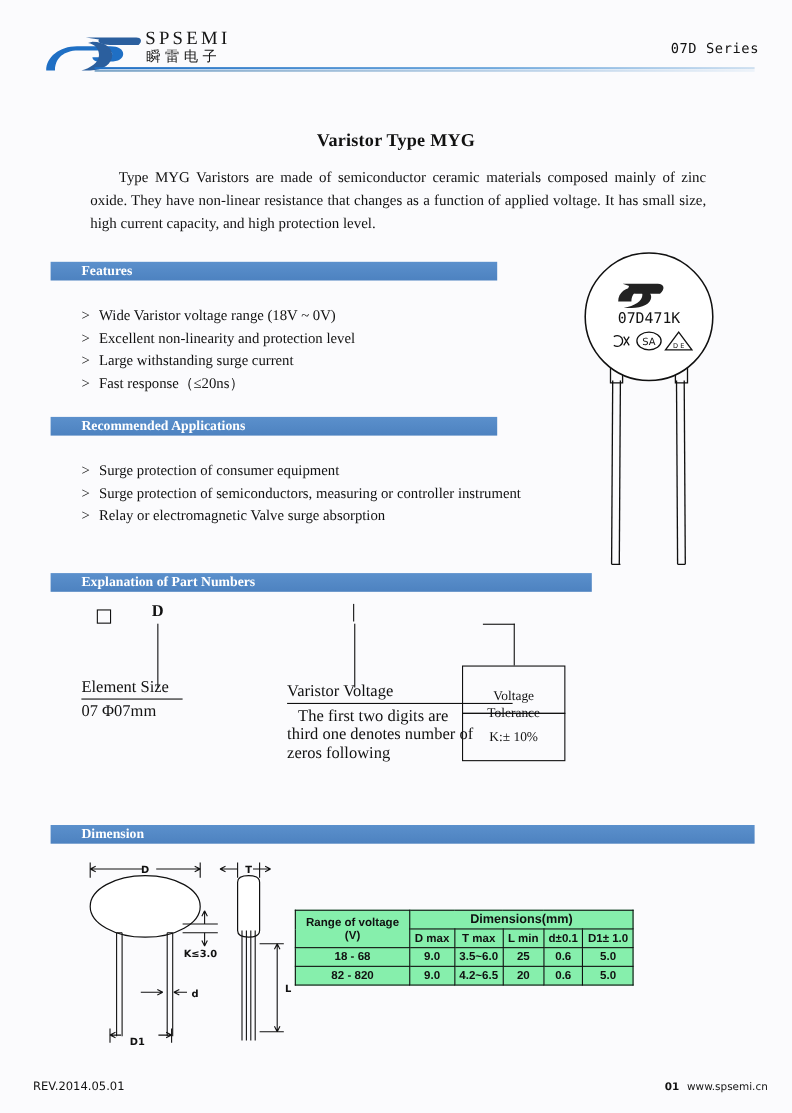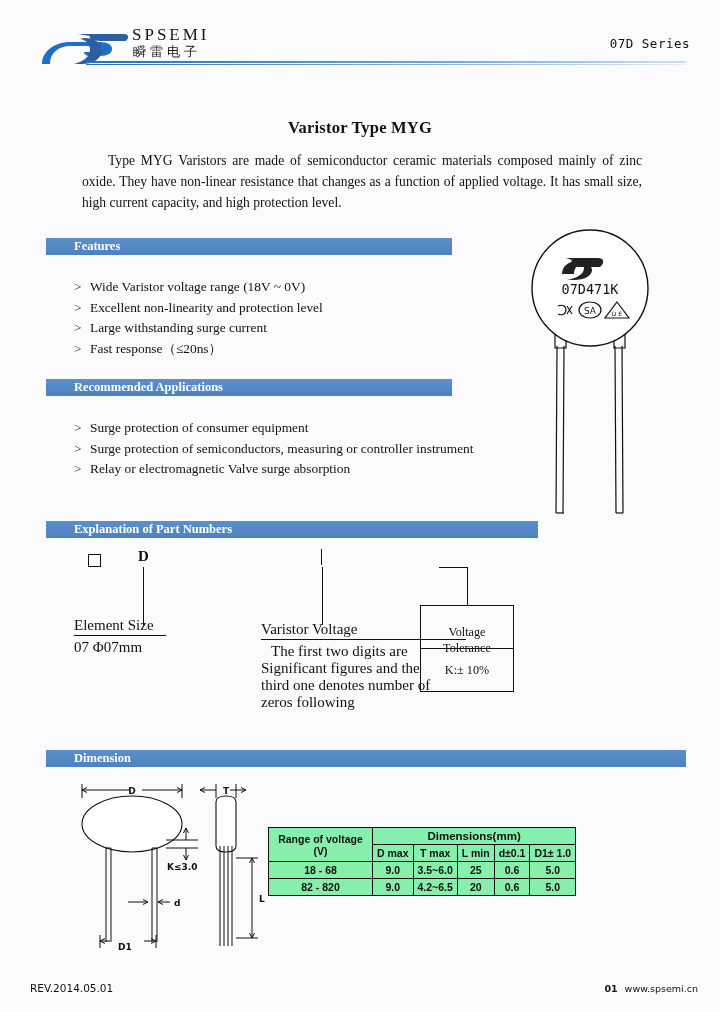--- a/index.html
+++ b/index.html
@@ -298,21 +298,20 @@
   <div class="expl-col" style="left:28px; top:72px; width:92px;">
     <div class="hdr">Element Size</div>
     <div class="expl-rule"></div>
     <div style="margin-top:3px;">07   Φ07mm</div>
   </div>
 
   <div class="expl-col" style="left:170px; top:76px; width:205px;margin-left:45px;">
     <div class="hdr">Varistor Voltage</div>
     <div class="expl-rule"></div>
     <div style="margin-top:3px; text-indent:10px;">The first two digits are</div>
-    <div>Significant figures and the</div>
     <div>third one denotes number of</div>
     <div>zeros following</div>
   </div>
 
   <div class="pn-box" style="left:374px; top:60px; width:94px; height:44px; padding-top:18px;">
     <div>Voltage</div>
     <div>Tolerance</div>
   </div>
   <div class="pn-box" style="left:374px; top:103px; width:94px; height:44px; padding-top:13px;">
     <div>K:± 10%</div>

